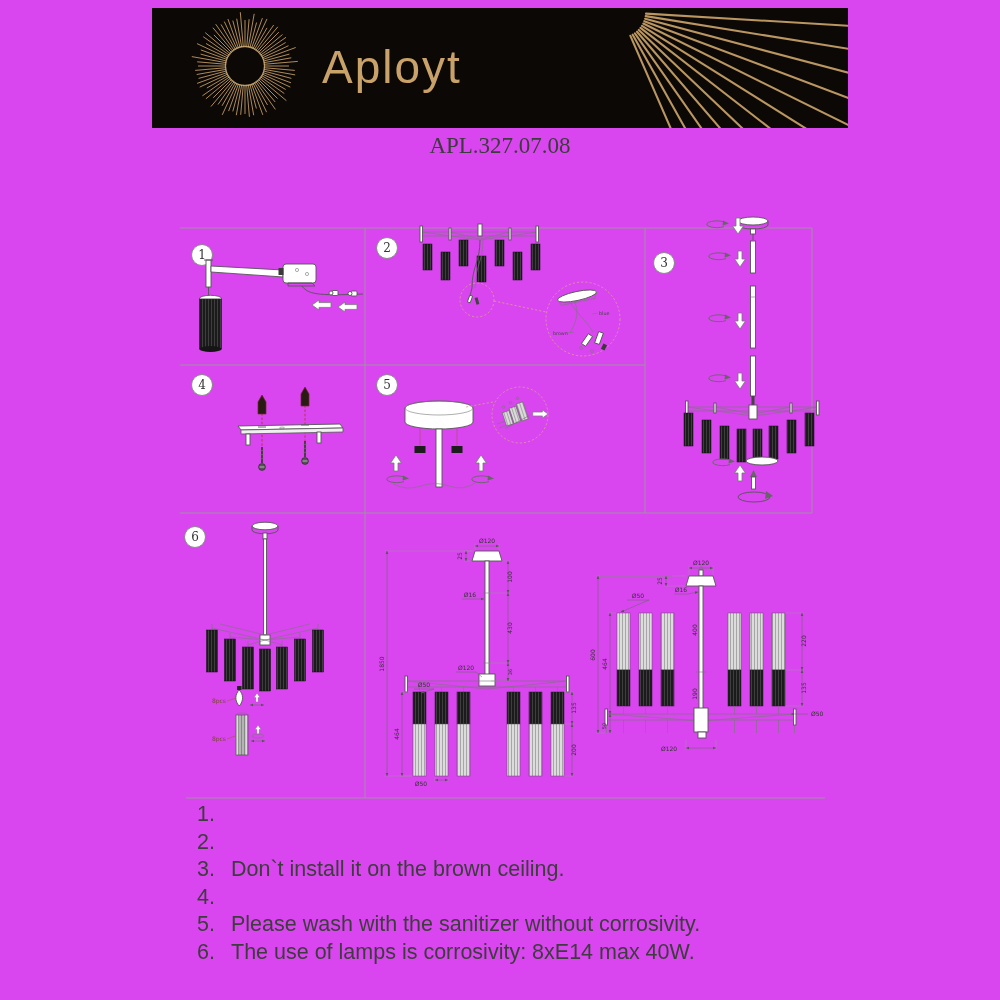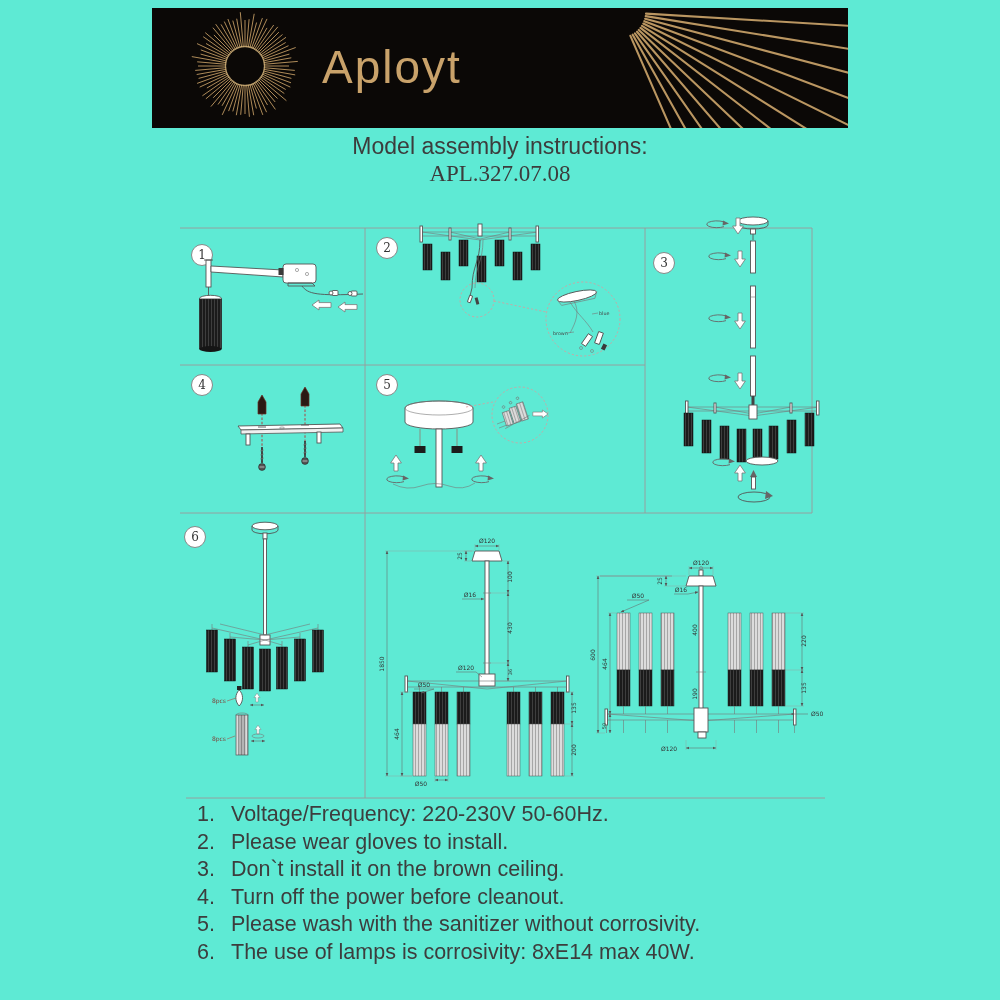--- a/index.html
+++ b/index.html
@@ -1,16 +1,16 @@
 <!DOCTYPE html>
 <html><head>
 <meta charset="utf-8">
 <style>
   html,body{margin:0;padding:0;background:#fff;}
-  .page{position:relative;width:1000px;height:1000px;background:#5eead4;overflow:hidden;
+  .page{position:relative;width:1000px;height:1000px;background:#d946ef;overflow:hidden;
         font-family:"Liberation Sans",sans-serif;}
   
   .header{position:absolute;left:152px;top:8px;width:696px;height:120px;background:#0b0806;overflow:hidden;}
   .header svg{position:absolute;left:0;top:0;}
   #sun line{stroke:#c19a62;stroke-width:0.9;}
   #fan line{stroke:#c49e66;stroke-width:2.1;stroke-linecap:round;opacity:.95;}
   .brand{position:absolute;left:170px;top:32px;font-size:46px;letter-spacing:2px;color:#c9a26a;
          font-family:"Liberation Sans",sans-serif;font-weight:400;}
   
   .titleblock{position:absolute;left:0;top:132px;width:1000px;text-align:center;color:#3c3c3c;}
@@ -134,21 +134,20 @@
           <line x1="485.0" y1="23.7" x2="768.1" y2="352.6"></line>
           <line x1="482.9" y1="25.3" x2="731.8" y2="380.8"></line>
           <line x1="480.7" y1="26.7" x2="692.9" y2="405.3"></line>
           <line x1="478.4" y1="27.8" x2="651.7" y2="425.7"></line>
         </g>
     </svg>
     <div class="brand">Aployt</div>
   </div>
 
   <div class="titleblock">
-    <div class="t1">Model assembly instructions:</div>
     <div class="t2">APL.327.07.08</div>
   </div>
 
   <svg class="diagram" viewBox="0 0 750 600">
     <defs>
       <pattern id="ribD" width="3" height="4" patternUnits="userSpaceOnUse">
         <rect width="3" height="4" fill="#1b1b1b"></rect>
         <line x1="1.5" y1="0" x2="1.5" y2="4" stroke="#4d4d4d" stroke-width="0.7"></line>
       </pattern>
       <pattern id="ribG" width="3" height="4" patternUnits="userSpaceOnUse">
@@ -517,33 +516,30 @@
       <text class="dt5" transform="rotate(-90 456 526)" x="456" y="526" text-anchor="middle">50</text>
       <path class="dx" d="M536,540 V550 M566,540 V550"></path>
       <path class="dm" d="M536,548 H566" marker-start="url(#ar)" marker-end="url(#ae)"></path>
       <text class="dt" x="519" y="551" text-anchor="middle">Ø120</text>
     </g>
   </svg>
 
   <div class="instr">
     <div class="row">
       <span class="num">1.</span>
-      <span class="txt">Voltage/Frequency: 220-230V 50-60Hz.</span>
     </div>
     <div class="row">
       <span class="num">2.</span>
-      <span class="txt">Please wear gloves to install.</span>
     </div>
     <div class="row">
       <span class="num">3.</span>
       <span class="txt">Don`t install it on the brown ceiling.</span>
     </div>
     <div class="row">
       <span class="num">4.</span>
-      <span class="txt">Turn off the power before cleanout.</span>
     </div>
     <div class="row">
       <span class="num">5.</span>
       <span class="txt">Please wash with the sanitizer without corrosivity.</span>
     </div>
     <div class="row">
       <span class="num">6.</span>
       <span class="txt">The use of lamps is corrosivity: 8xE14 max 40W.</span>
     </div>
   </div>

